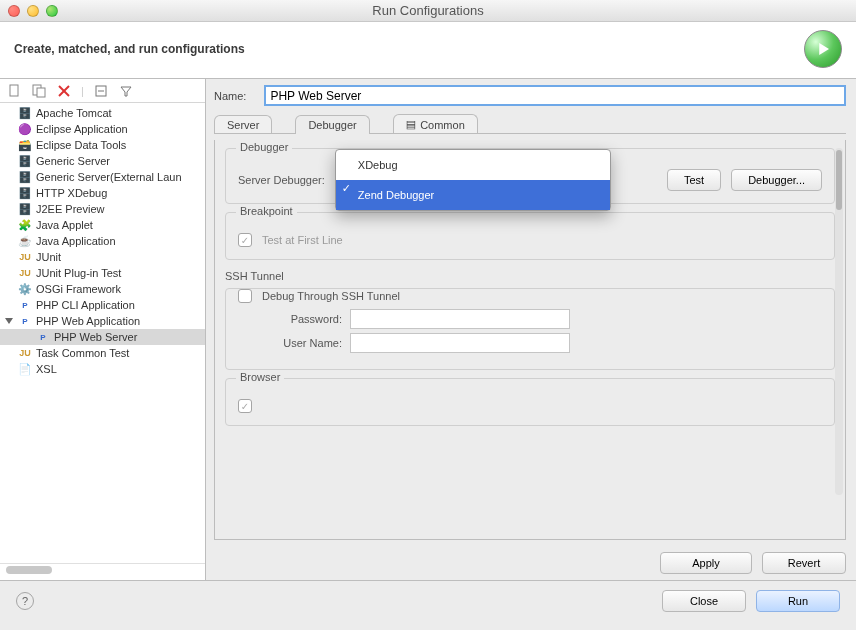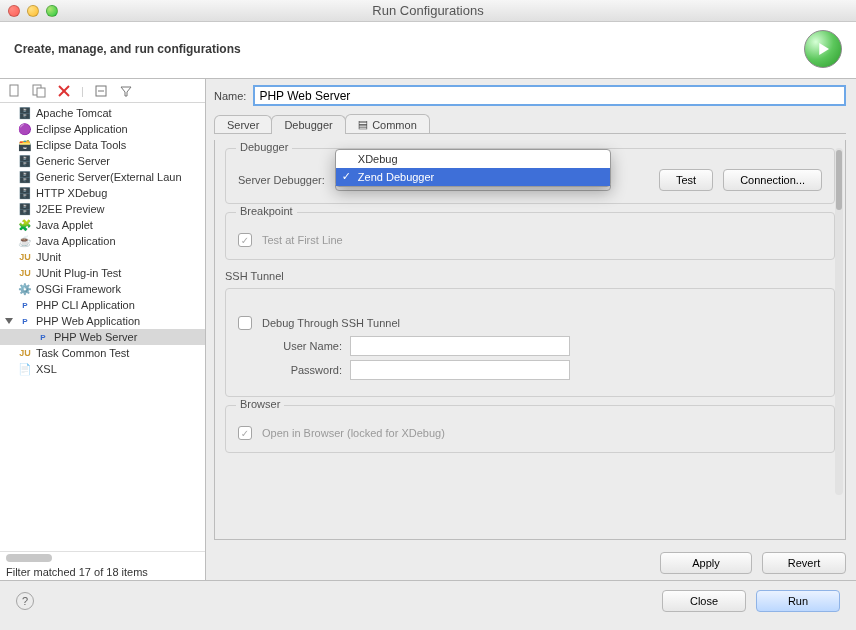--- a/index.html
+++ b/index.html
@@ -23,36 +23,36 @@
 .tree { flex: 1; overflow: auto; padding: 2px 0; }
 .tree-item { display: flex; align-items: center; gap: 4px; height: 16px; padding: 0 4px 0 18px; cursor: default; }
 .tree-item.parent { padding-left: 4px; }
 .tree-item.child { padding-left: 36px; }
 .tree-item.sel { background: #d8d8d8; }
 .tri { width: 10px; height: 10px; }
 .leaf-ico { width: 14px; height: 14px; display:flex; align-items:center; justify-content:center; }
 .sbar-bottom { padding: 2px 6px; border-top: 1px solid #e0e0e0; }
 .scroll-stub { height: 8px; width: 46px; background: #c8c8c8; border-radius: 4px; margin-bottom: 4px; }
 .main { flex: 1; background: #ececec; display: flex; flex-direction: column; padding: 6px 10px 6px 8px; gap: 6px; position: relative; }
-.name-row { display: flex; align-items: center; gap: 7px; }
+.name-row { display: flex; align-items: center; gap: 18px; }
 .name-row label { color: #444; }
 .name-row input { flex: 1; height: 21px; border: 2px solid #6ea8e8; border-radius: 0; padding: 0 4px; background: #fff; font-size: 12px; outline: none; }
-.tabs { display: flex; align-items: flex-end; height: 22px; position: relative; }
+.tabs { display: flex; align-items: flex-end; height: 22px; position: relative; gap: 24px; }
 .tab { padding: 3px 12px; font-size: 11px; color: #444; border: 1px solid #bcbcbc; border-bottom: none; margin-right: -1px; background: #f0f0f0; border-radius: 6px 6px 0 0; display: flex; align-items: center; gap: 4px; }
 .tab.active { background: #ececec; z-index: 2; position: relative; }
 .tabs::after { content:""; position:absolute; left:0; right:0; bottom:0; height:1px; background:#bcbcbc; }
 .tab-body { border: 1px solid #bcbcbc; border-top: none; flex: 1; padding: 8px 10px; overflow: hidden; background: #ececec; display: flex; flex-direction: column; gap: 8px; position: relative; }
 .group { border: 1px solid #cfcfcf; border-radius: 4px; padding: 20px 12px 12px; position: relative; background: #ececec; }
 .group > .legend { position: absolute; top: -8px; left: 10px; background: #ececec; padding: 0 4px; color: #555; }
 .row { display: flex; align-items: center; gap: 10px; }
 .select { position: relative; width: 276px; height: 22px; }
 .select-btn { width: 100%; height: 100%; border: 1px solid #adadad; border-radius: 4px; background: linear-gradient(#fdfdfd,#e7e7e7); display: flex; align-items: center; padding: 0 22px 0 8px; font-size: 11px; position: relative; }
 .select-btn::after { content: ""; position: absolute; right: 6px; top: 3px; width: 14px; height: 14px; background: linear-gradient(#bcd8ff,#6ea8e8); border-radius: 3px; }
 .dropdown { position: absolute; top: -20px; left: 0; width: 276px; background: #fff; border: 1px solid #9a9a9a; border-radius: 4px; box-shadow: 0 6px 16px rgba(0,0,0,.3); z-index: 20; }
-.dd-item { height: 18px; display: flex; align-items: center; padding: 0 8px 0 22px; font-size: 11px; position: relative; }
+.dd-item { height: 30px; display: flex; align-items: center; padding: 0 8px 0 22px; font-size: 11px; position: relative; }
 .dd-item .chk { position: absolute; left: 6px; top: 2px; }
 .dd-item.sel { background: #3e6fd8; color: #fff; }
 .btn { height: 22px; padding: 0 16px; border: 1px solid #b8b8b8; border-radius: 4px; background: linear-gradient(#fdfdfd,#e7e7e7); font-size: 11px; display:flex; align-items:center; justify-content:center; }
 .btn.primary { background: linear-gradient(#eaf2ff,#bcd8ff); border-color: #8fb3e6; }
 .btn.disabled { color: #9a9a9a; }
 .check { width: 14px; height: 14px; border: 1px solid #a5a5a5; border-radius: 3px; background: #fff; display: inline-flex; align-items: center; justify-content: center; }
 .check.checked::after { content: "✓"; font-size: 10px; color: #555; }
 .check.checked.disabled::after { color: #aaa; }
 .small-label { color: #555; }
 .disabled-text { color: #9a9a9a; }
@@ -72,21 +72,21 @@
 <div class="titlebar">
   <div class="traffic">
     <div class="tl red"></div>
     <div class="tl yellow"></div>
     <div class="tl green"></div>
   </div>
   <div class="title">Run Configurations</div>
 </div>
 
 <div class="header">
-  <h1>Create, manage, and run configurations</h1>
+  <h1>Create, matched, and run configurations</h1>
   <div class="run-ball">
     <svg viewBox="0 0 24 24">
         <polygon points="7,4 20,12 7,20" fill="#fff"></polygon>
       </svg>
   </div>
 </div>
 
 <div class="body">
   <div class="sidebar">
     <div class="tbar">
@@ -188,21 +188,20 @@
           <span class="leaf-ico" style="color:#c93;font-weight:bold;font-size:9px">JU</span>
           <span>Task Common Test</span>
         </div>
       <div class="tree-item">
           <span class="leaf-ico">📄</span>
           <span>XSL</span>
         </div>
     </div>
     <div class="sbar-bottom">
       <div class="scroll-stub"></div>
-      <div>Filter matched 17 of 18 items</div>
     </div>
   </div>
 
   <div class="main">
     <div class="name-row">
       <label>Name:</label>
       <input type="text" value="PHP Web Server" style="">
     </div>
     <div class="tabs">
       <div class="tab">
@@ -234,56 +233,55 @@
                   <span class="chk">✓</span>
                   <span>Zend Debugger</span>
                 </div>
             </div>
           </div>
           <div style="flex:1"></div>
           <button class="btn">
               <span>Test</span>
             </button>
           <button class="btn">
-              <span>Connection...</span>
+              <span>Debugger...</span>
             </button>
         </div>
       </div>
 
       <div class="group">
         <span class="legend">Breakpoint</span>
         <div class="row">
           <span class="check checked disabled"></span>
           <span class="disabled-text">Test at First Line</span>
         </div>
       </div>
 
       <div>
         <div class="small-label" style="margin:2px 0 6px">SSH Tunnel</div>
-        <div class="group" style="padding-top:27px">
+        <div class="group" style="padding-top:0">
           <div class="row" style="margin-bottom:6px">
             <span class="check"></span>
             <span class="small-label">Debug Through SSH Tunnel</span>
           </div>
           <div class="form-row">
+            <label>Password:</label>
+            <input type="password" style="">
+          </div>
+          <div class="form-row">
             <label>User Name:</label>
             <input type="text" style="">
-          </div>
-          <div class="form-row">
-            <label>Password:</label>
-            <input type="password" style="">
           </div>
         </div>
       </div>
 
       <div class="group">
         <span class="legend">Browser</span>
         <div class="row">
           <span class="check checked disabled"></span>
-          <span class="disabled-text">Open in Browser (locked for XDebug)</span>
         </div>
       </div>
 
       <div class="vscroll">
           <div class="thumb"></div>
         </div>
     </div>
 
     <div class="main-actions">
       <button class="btn" style="width:92px">

